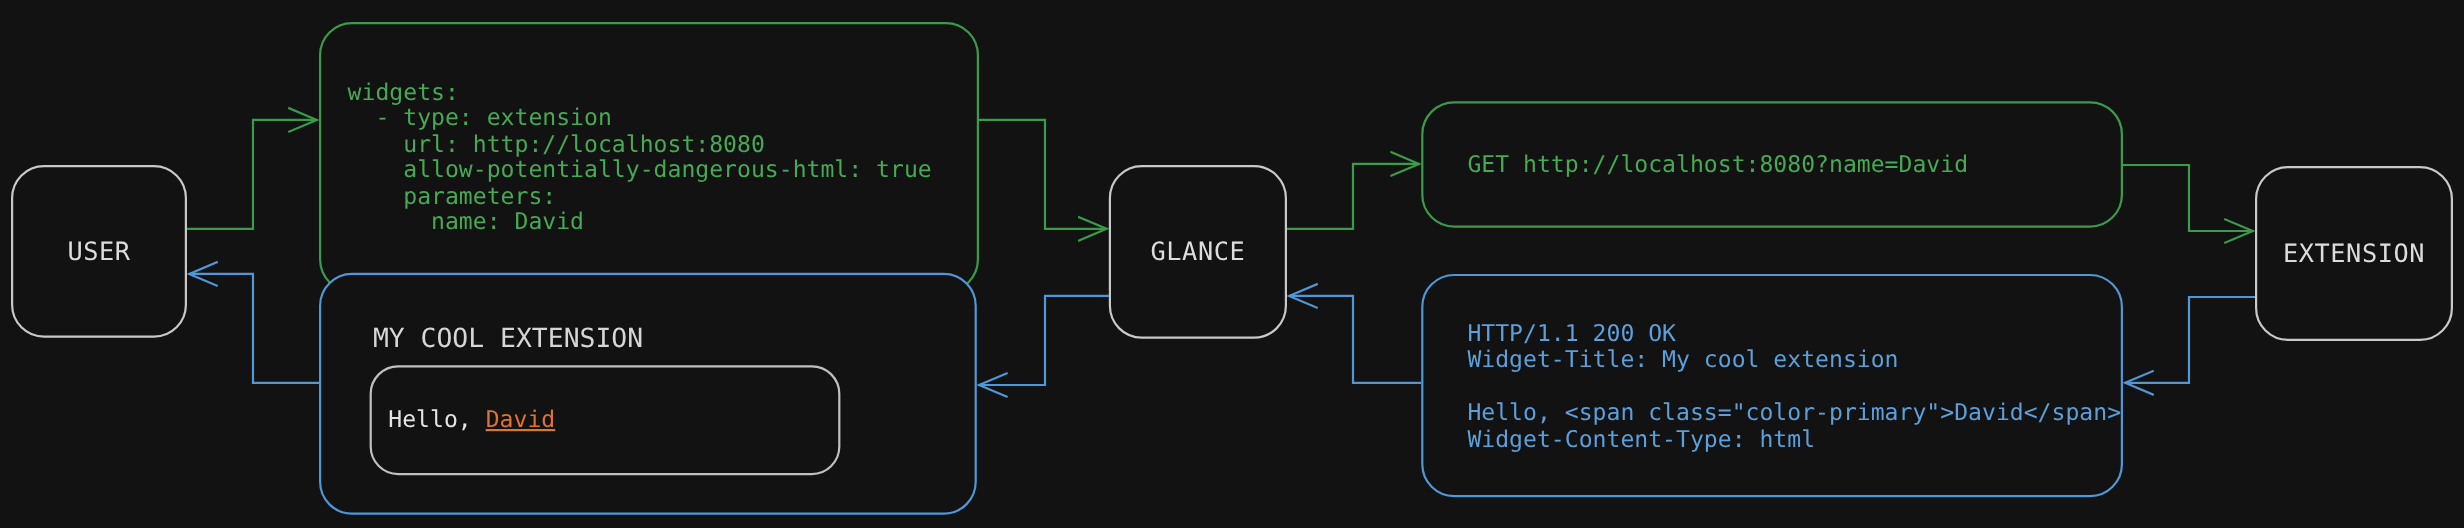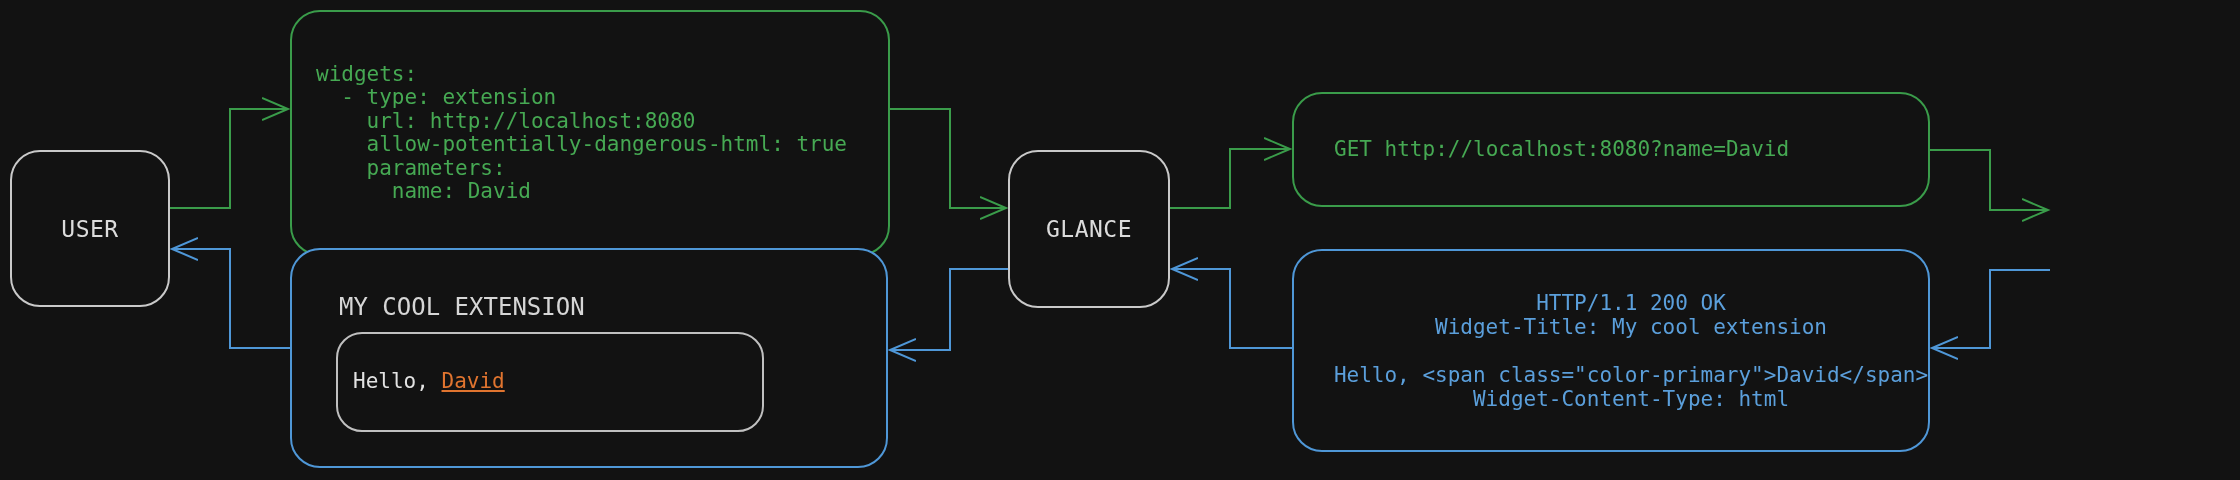--- a/index.html
+++ b/index.html
@@ -31,21 +31,21 @@
     letter-spacing: 0.5px;
   }
   #node-user      { left: 10px;   top: 150px; width: 160px; height: 157px; }
   #node-glance    { left: 1008px; top: 150px; width: 162px; height: 158px; }
   #node-extension { left: 2050px; top: 151px; width: 180px; height: 159px; }
 
   .msg-green { border: 2px solid #3a9c4a; }
   .msg-blue  { border: 2px solid #4f97d7; }
 
   #box-config {
-    left: 290px; top: 10px; width: 600px; height: 246px;
+    left: 290px; top: 20px; width: 600px; height: 246px;
     display: flex; flex-direction: column; justify-content: center;
     padding-left: 24px;
   }
   .code-line {
     white-space: pre;
     font-size: 21px;
     line-height: 23.5px;
     min-height: 23.5px;
   }
   .green-text { color: #46a953; }
@@ -53,21 +53,20 @@
 
   #box-request {
     left: 1292px; top: 92px; width: 638px; height: 115px;
     display: flex; align-items: center;
     padding-left: 40px;
   }
   #box-response {
     left: 1292px; top: 249px; width: 638px; height: 203px;
     display: flex; flex-direction: column; justify-content: center;
     padding-left: 40px;
-    align-items: center;
   }
   #box-response .code-line { line-height: 24px; min-height: 24px; }
   #response-body { margin-top: 24px; }
 
   #box-widget {
     left: 290px; top: 248px; width: 598px; height: 220px;
   }
   #widget-title {
     position: absolute;
     left: 47px; top: 43px;
@@ -117,20 +116,23 @@
     <path d="M 1008 269 L 950 269 L 950 350 L 890 350" fill="none" stroke="#4f97d7" stroke-width="2" marker-end="url(#arrow-blue)"></path>
     <path d="M 290 348 L 230 348 L 230 249 L 172 249" fill="none" stroke="#4f97d7" stroke-width="2" marker-end="url(#arrow-blue)"></path>
   </svg>
 
   <div class="box node" id="node-user">
     <span>USER</span>
   </div>
   <div class="box node" id="node-glance">
     <span>GLANCE</span>
   </div>
+  <div class="box node" id="node-extension">
+    <span>EXTENSION</span>
+  </div>
 
   <div class="box msg-green" id="box-config">
     <div class="code-line green-text">widgets:</div>
     <div class="code-line green-text">  - type: extension</div>
     <div class="code-line green-text">    url: http://localhost:8080</div>
     <div class="code-line green-text">    allow-potentially-dangerous-html: true</div>
     <div class="code-line green-text">    parameters:</div>
     <div class="code-line green-text">      name: David</div>
   </div>
 

